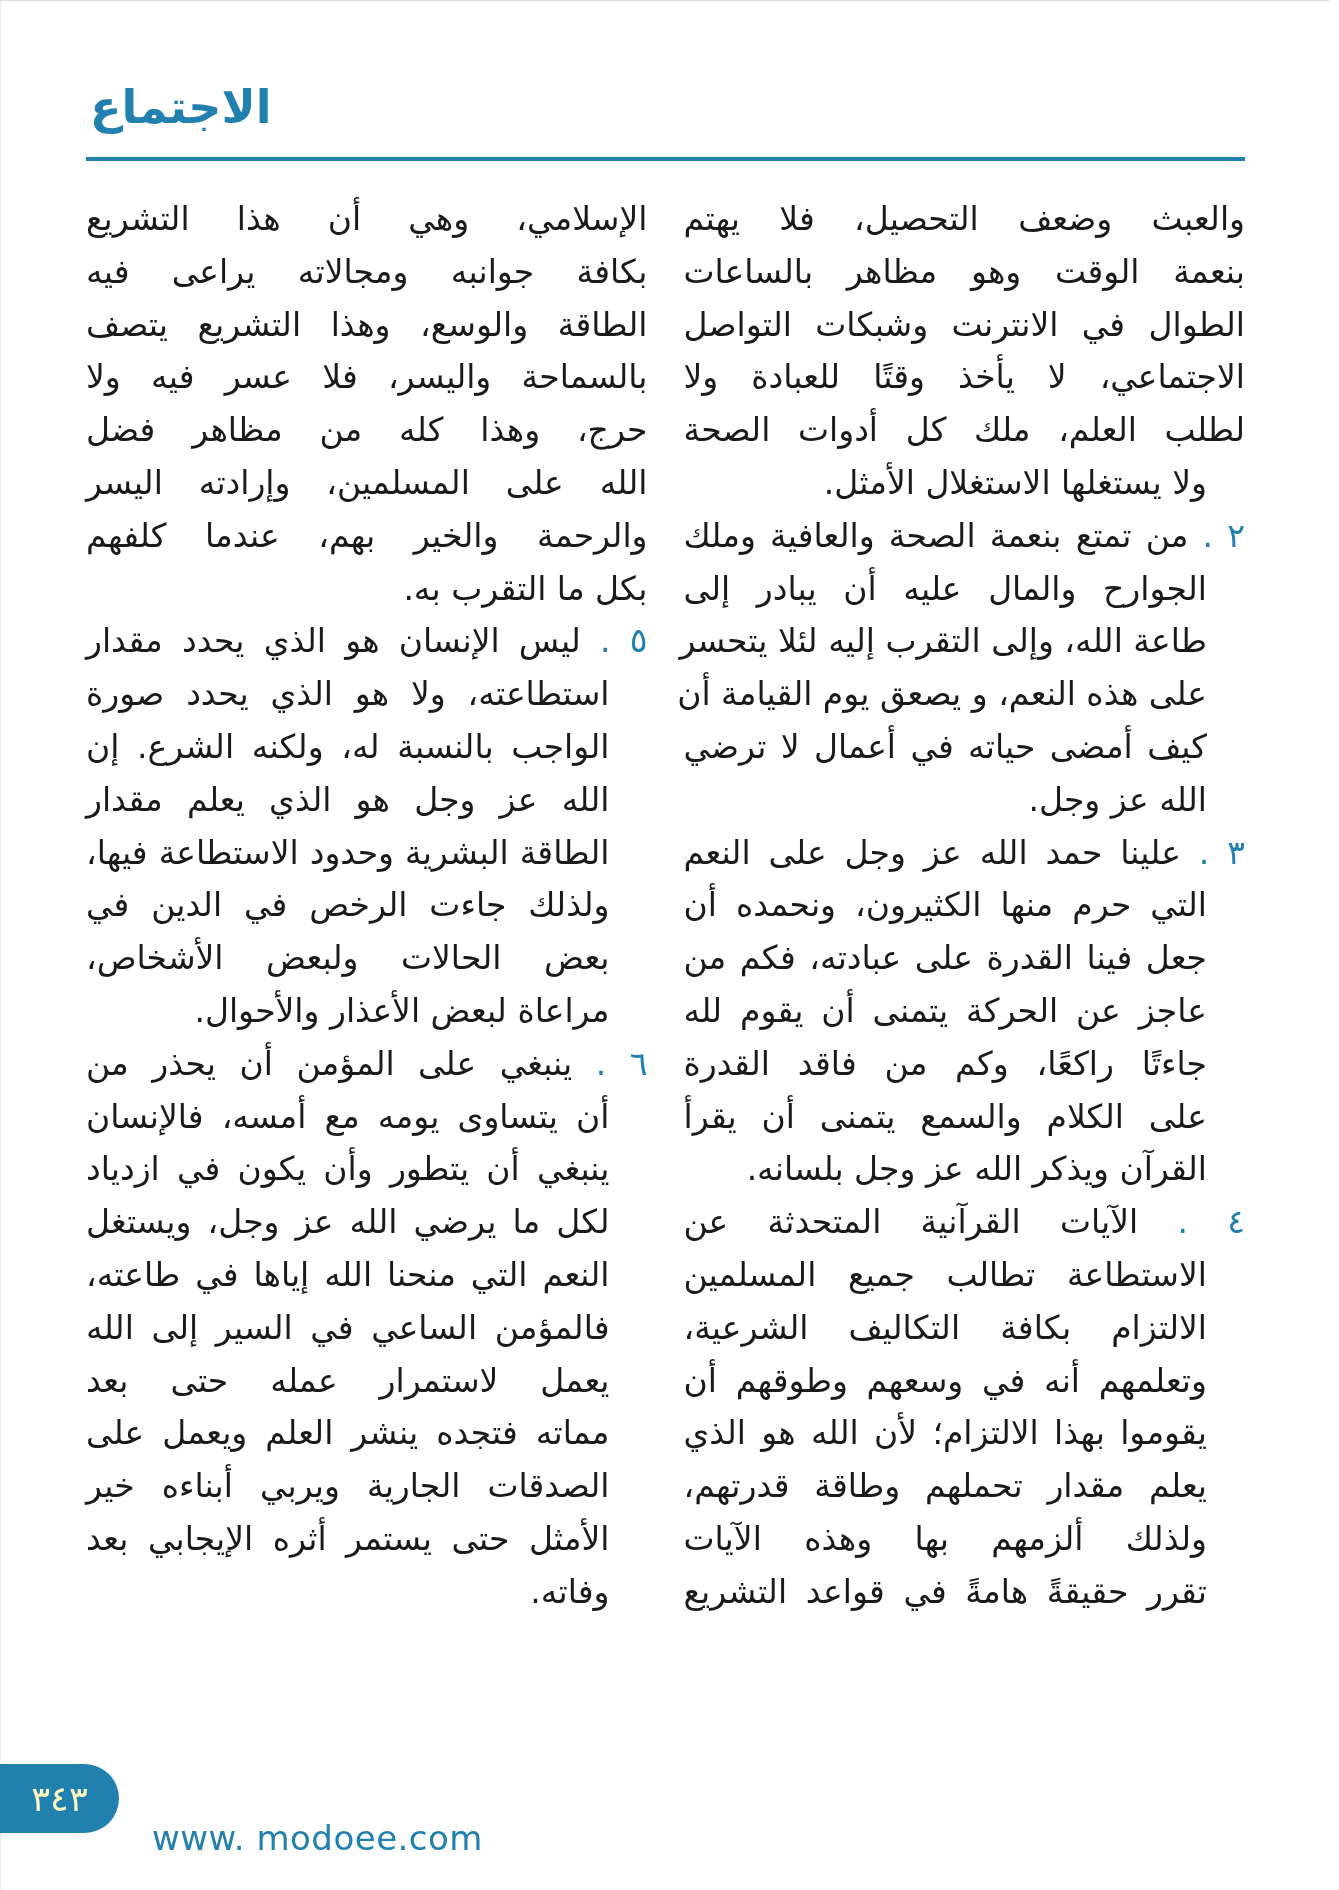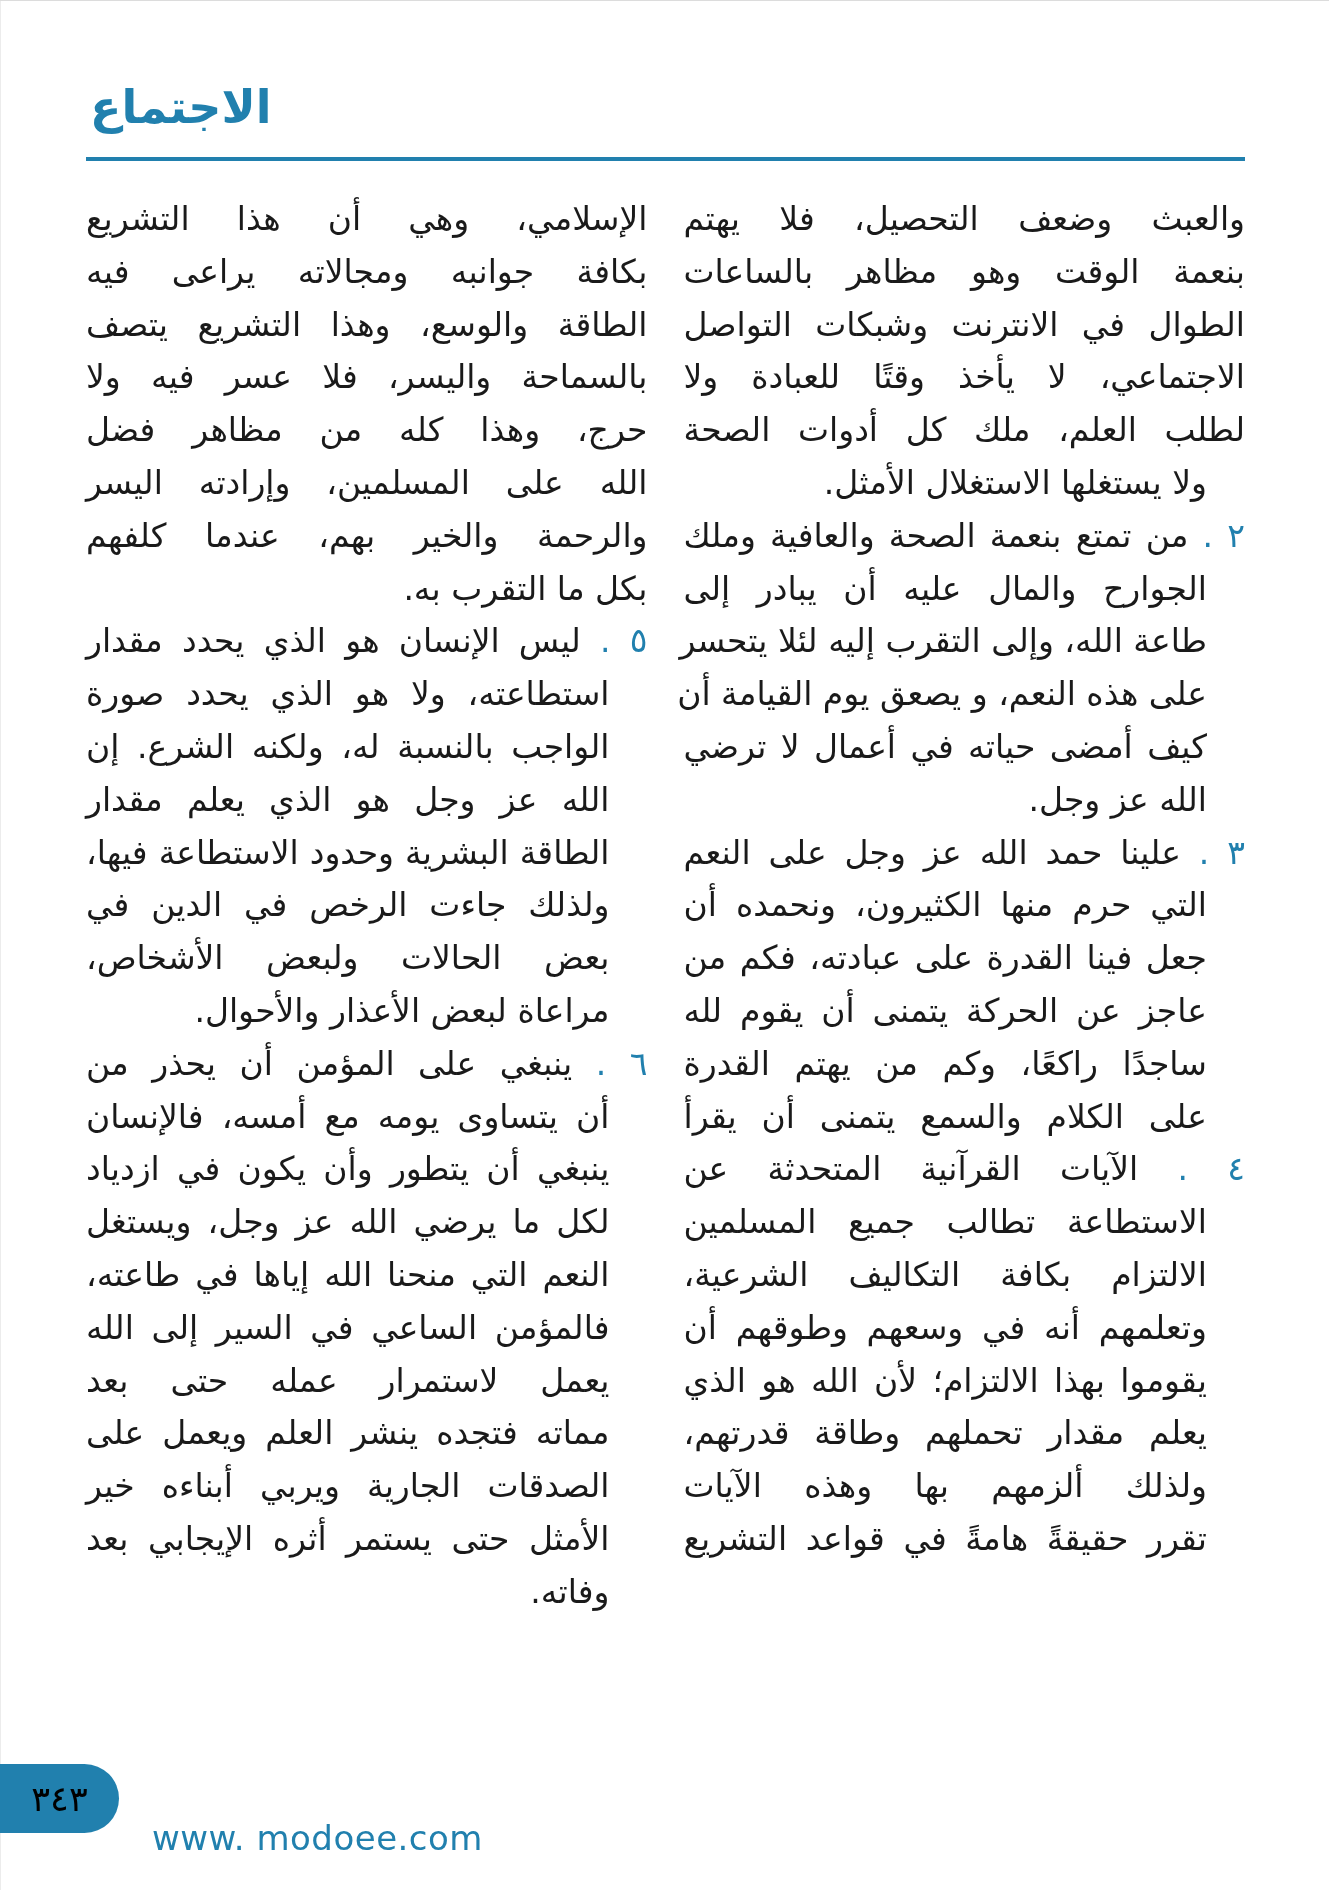--- a/index.html
+++ b/index.html
@@ -48,21 +48,21 @@
   .line.indent{padding-right:38px;}
   .line.end{text-align-last:right;}
   .num{color:var(--accent);}
   .page-badge{
     position:absolute;
     left:0;top:1764px;
     width:119px;height:69px;
     background:var(--accent);
     border-radius:0 35px 35px 0;
     display:flex;align-items:center;justify-content:center;
-    color:#000000;
+    color:#fef9c3;
     font-size:35px;
   }
   .site-url{
     position:absolute;
     left:152px;top:1818px;
     font-size:34px;
     color:var(--accent);
     letter-spacing:0.5px;
     font-family:"DejaVu Sans", sans-serif;
   }
@@ -87,22 +87,23 @@
         <div class="line"><span class="num">٢ .</span> من تمتع بنعمة الصحة والعافية وملك</div>
         <div class="line indent">الجوارح والمال عليه أن يبادر إلى</div>
         <div class="line indent">طاعة الله، وإلى التقرب إليه لئلا يتحسر</div>
         <div class="line indent">على هذه النعم، و يصعق يوم القيامة أن</div>
         <div class="line indent">كيف أمضى حياته في أعمال لا ترضي</div>
         <div class="line indent end">الله عز وجل.</div>
         <div class="line"><span class="num">٣ .</span> علينا حمد الله عز وجل على النعم</div>
         <div class="line indent">التي حرم منها الكثيرون، ونحمده أن</div>
         <div class="line indent">جعل فينا القدرة على عبادته، فكم من</div>
         <div class="line indent">عاجز عن الحركة يتمنى أن يقوم لله</div>
-        <div class="line indent">ساجدًا راكعًا، وكم من يهتم القدرة</div>
+        <div class="line indent">جاءتًا راكعًا، وكم من فاقد القدرة</div>
         <div class="line indent">على الكلام والسمع يتمنى أن يقرأ</div>
+        <div class="line indent end">القرآن ويذكر الله عز وجل بلسانه.</div>
         <div class="line"><span class="num">٤ .</span> الآيات القرآنية المتحدثة عن</div>
         <div class="line indent">الاستطاعة تطالب جميع المسلمين</div>
         <div class="line indent">الالتزام بكافة التكاليف الشرعية،</div>
         <div class="line indent">وتعلمهم أنه في وسعهم وطوقهم أن</div>
         <div class="line indent">يقوموا بهذا الالتزام؛ لأن الله هو الذي</div>
         <div class="line indent">يعلم مقدار تحملهم وطاقة قدرتهم،</div>
         <div class="line indent">ولذلك ألزمهم بها وهذه الآيات</div>
         <div class="line indent">تقرر حقيقةً هامةً في قواعد التشريع</div>
       </section>
     <section class="col" id="col-left">

